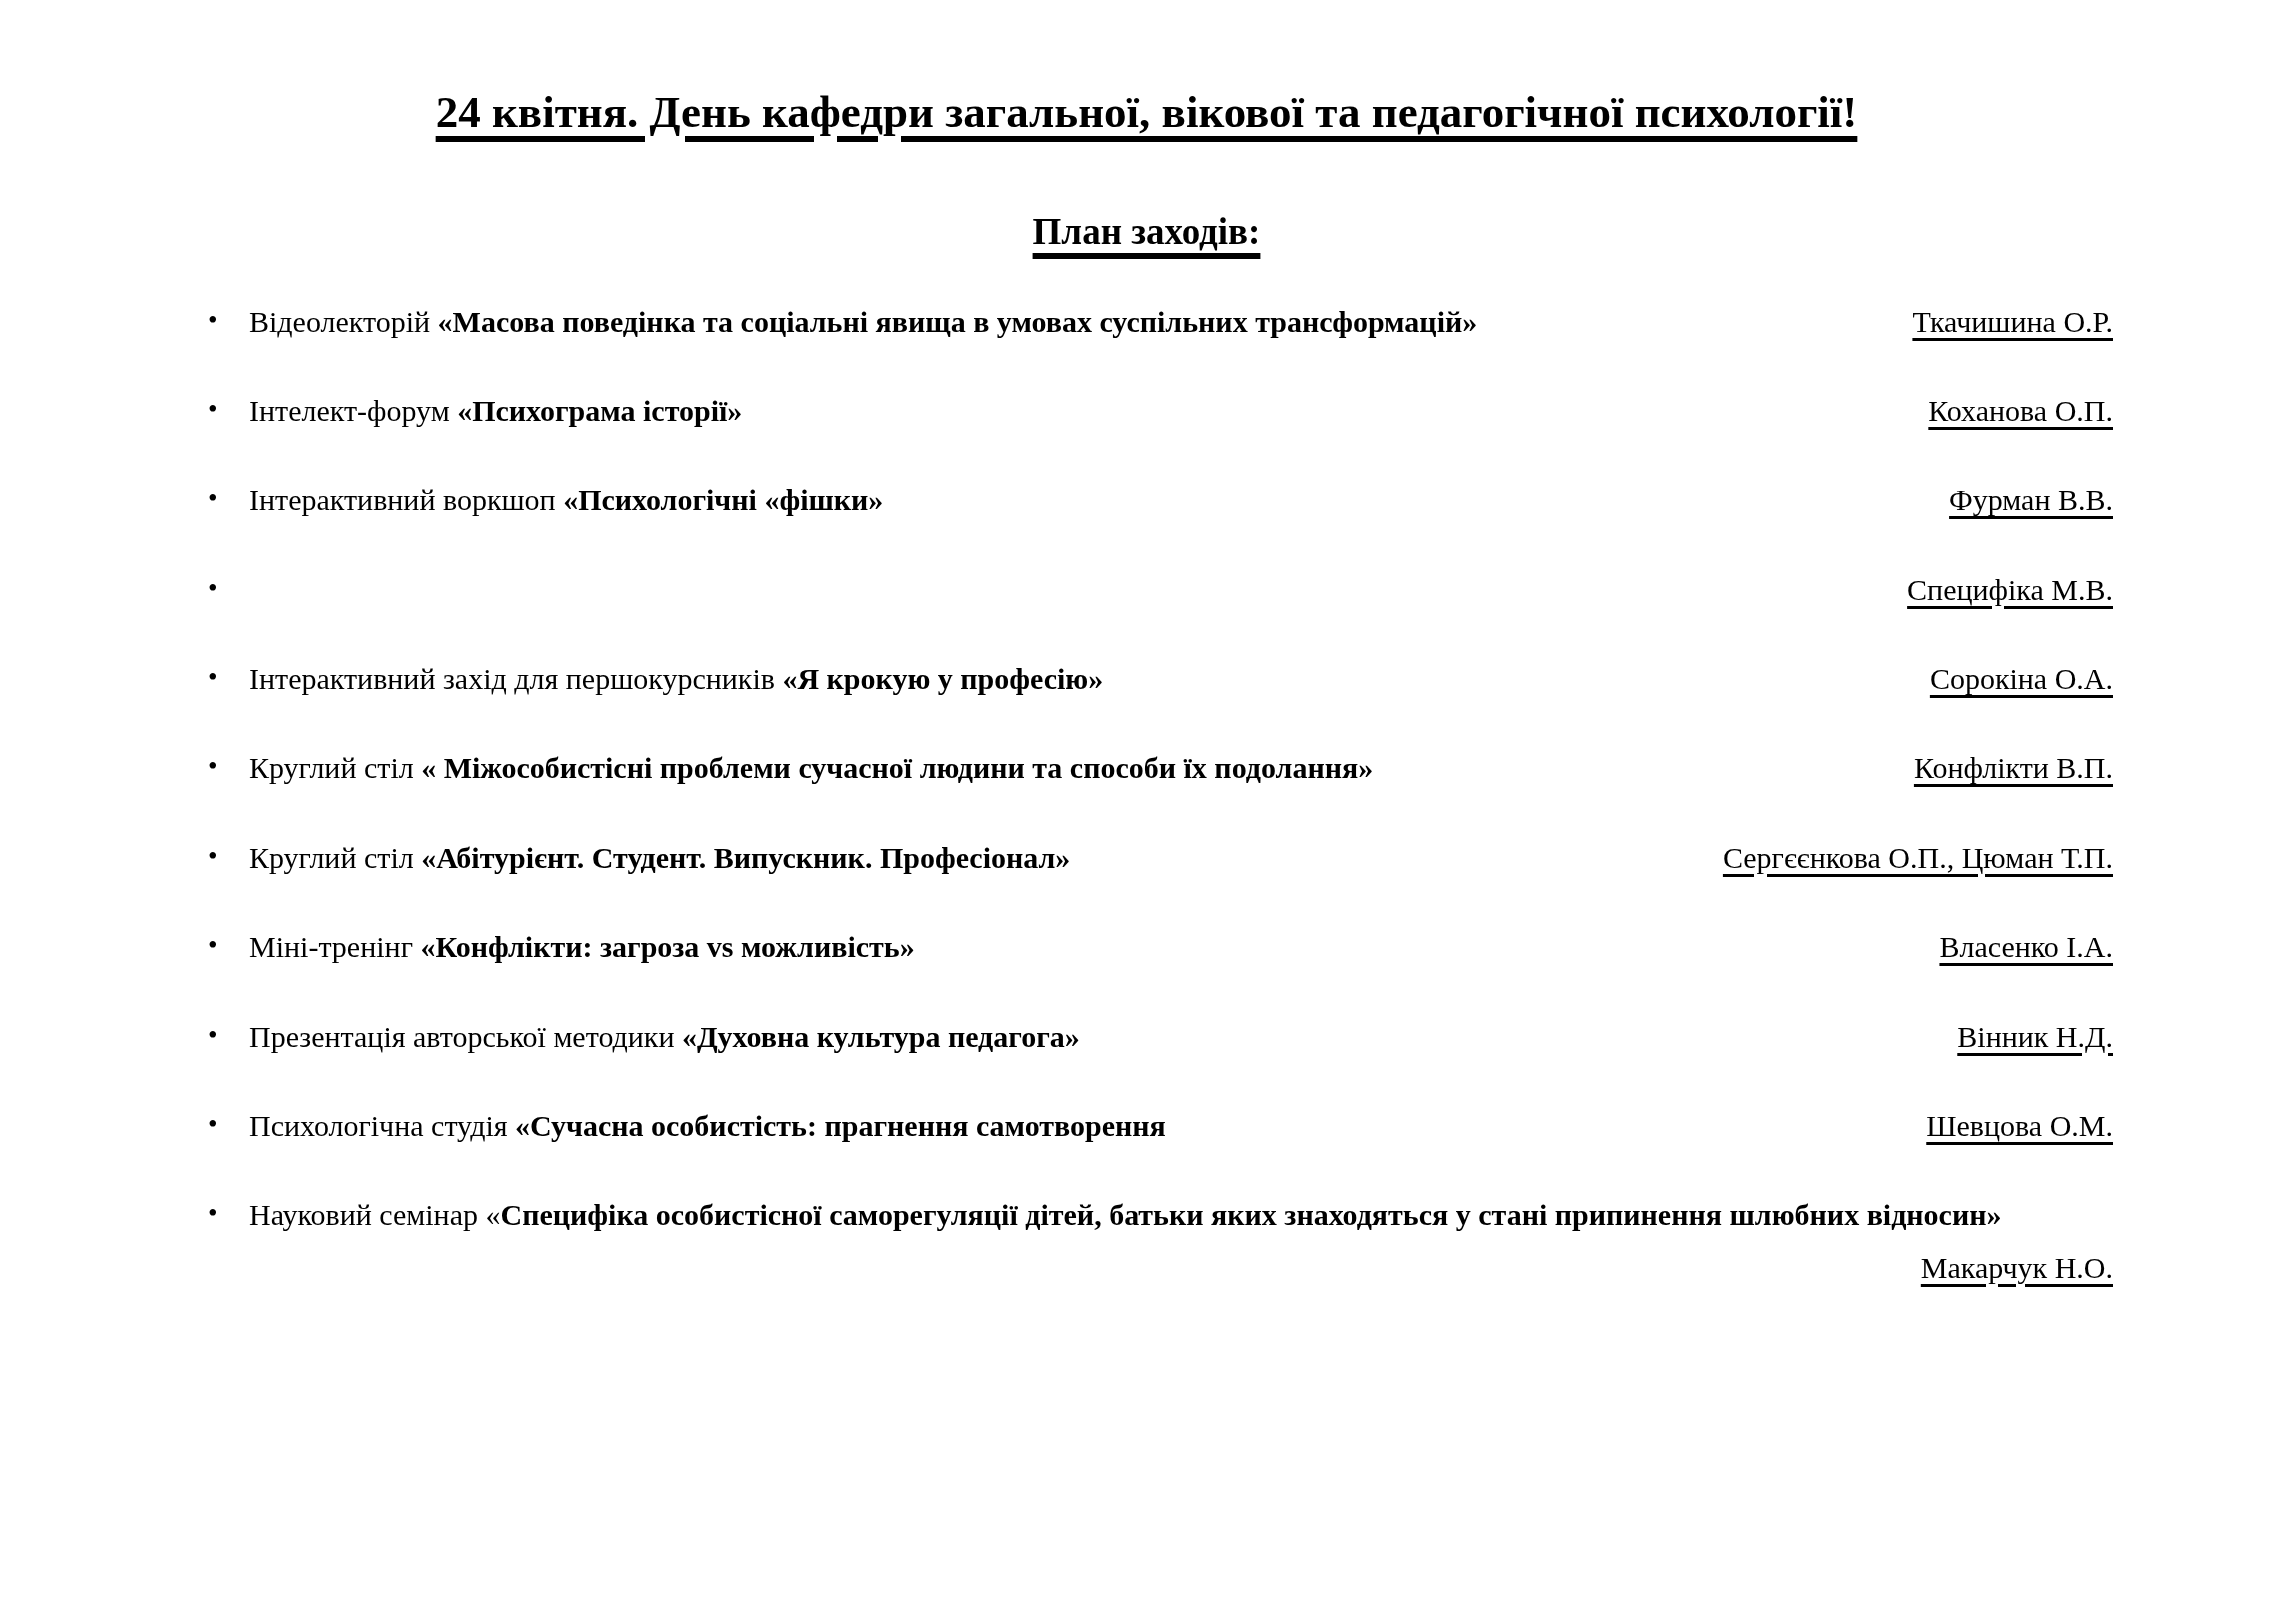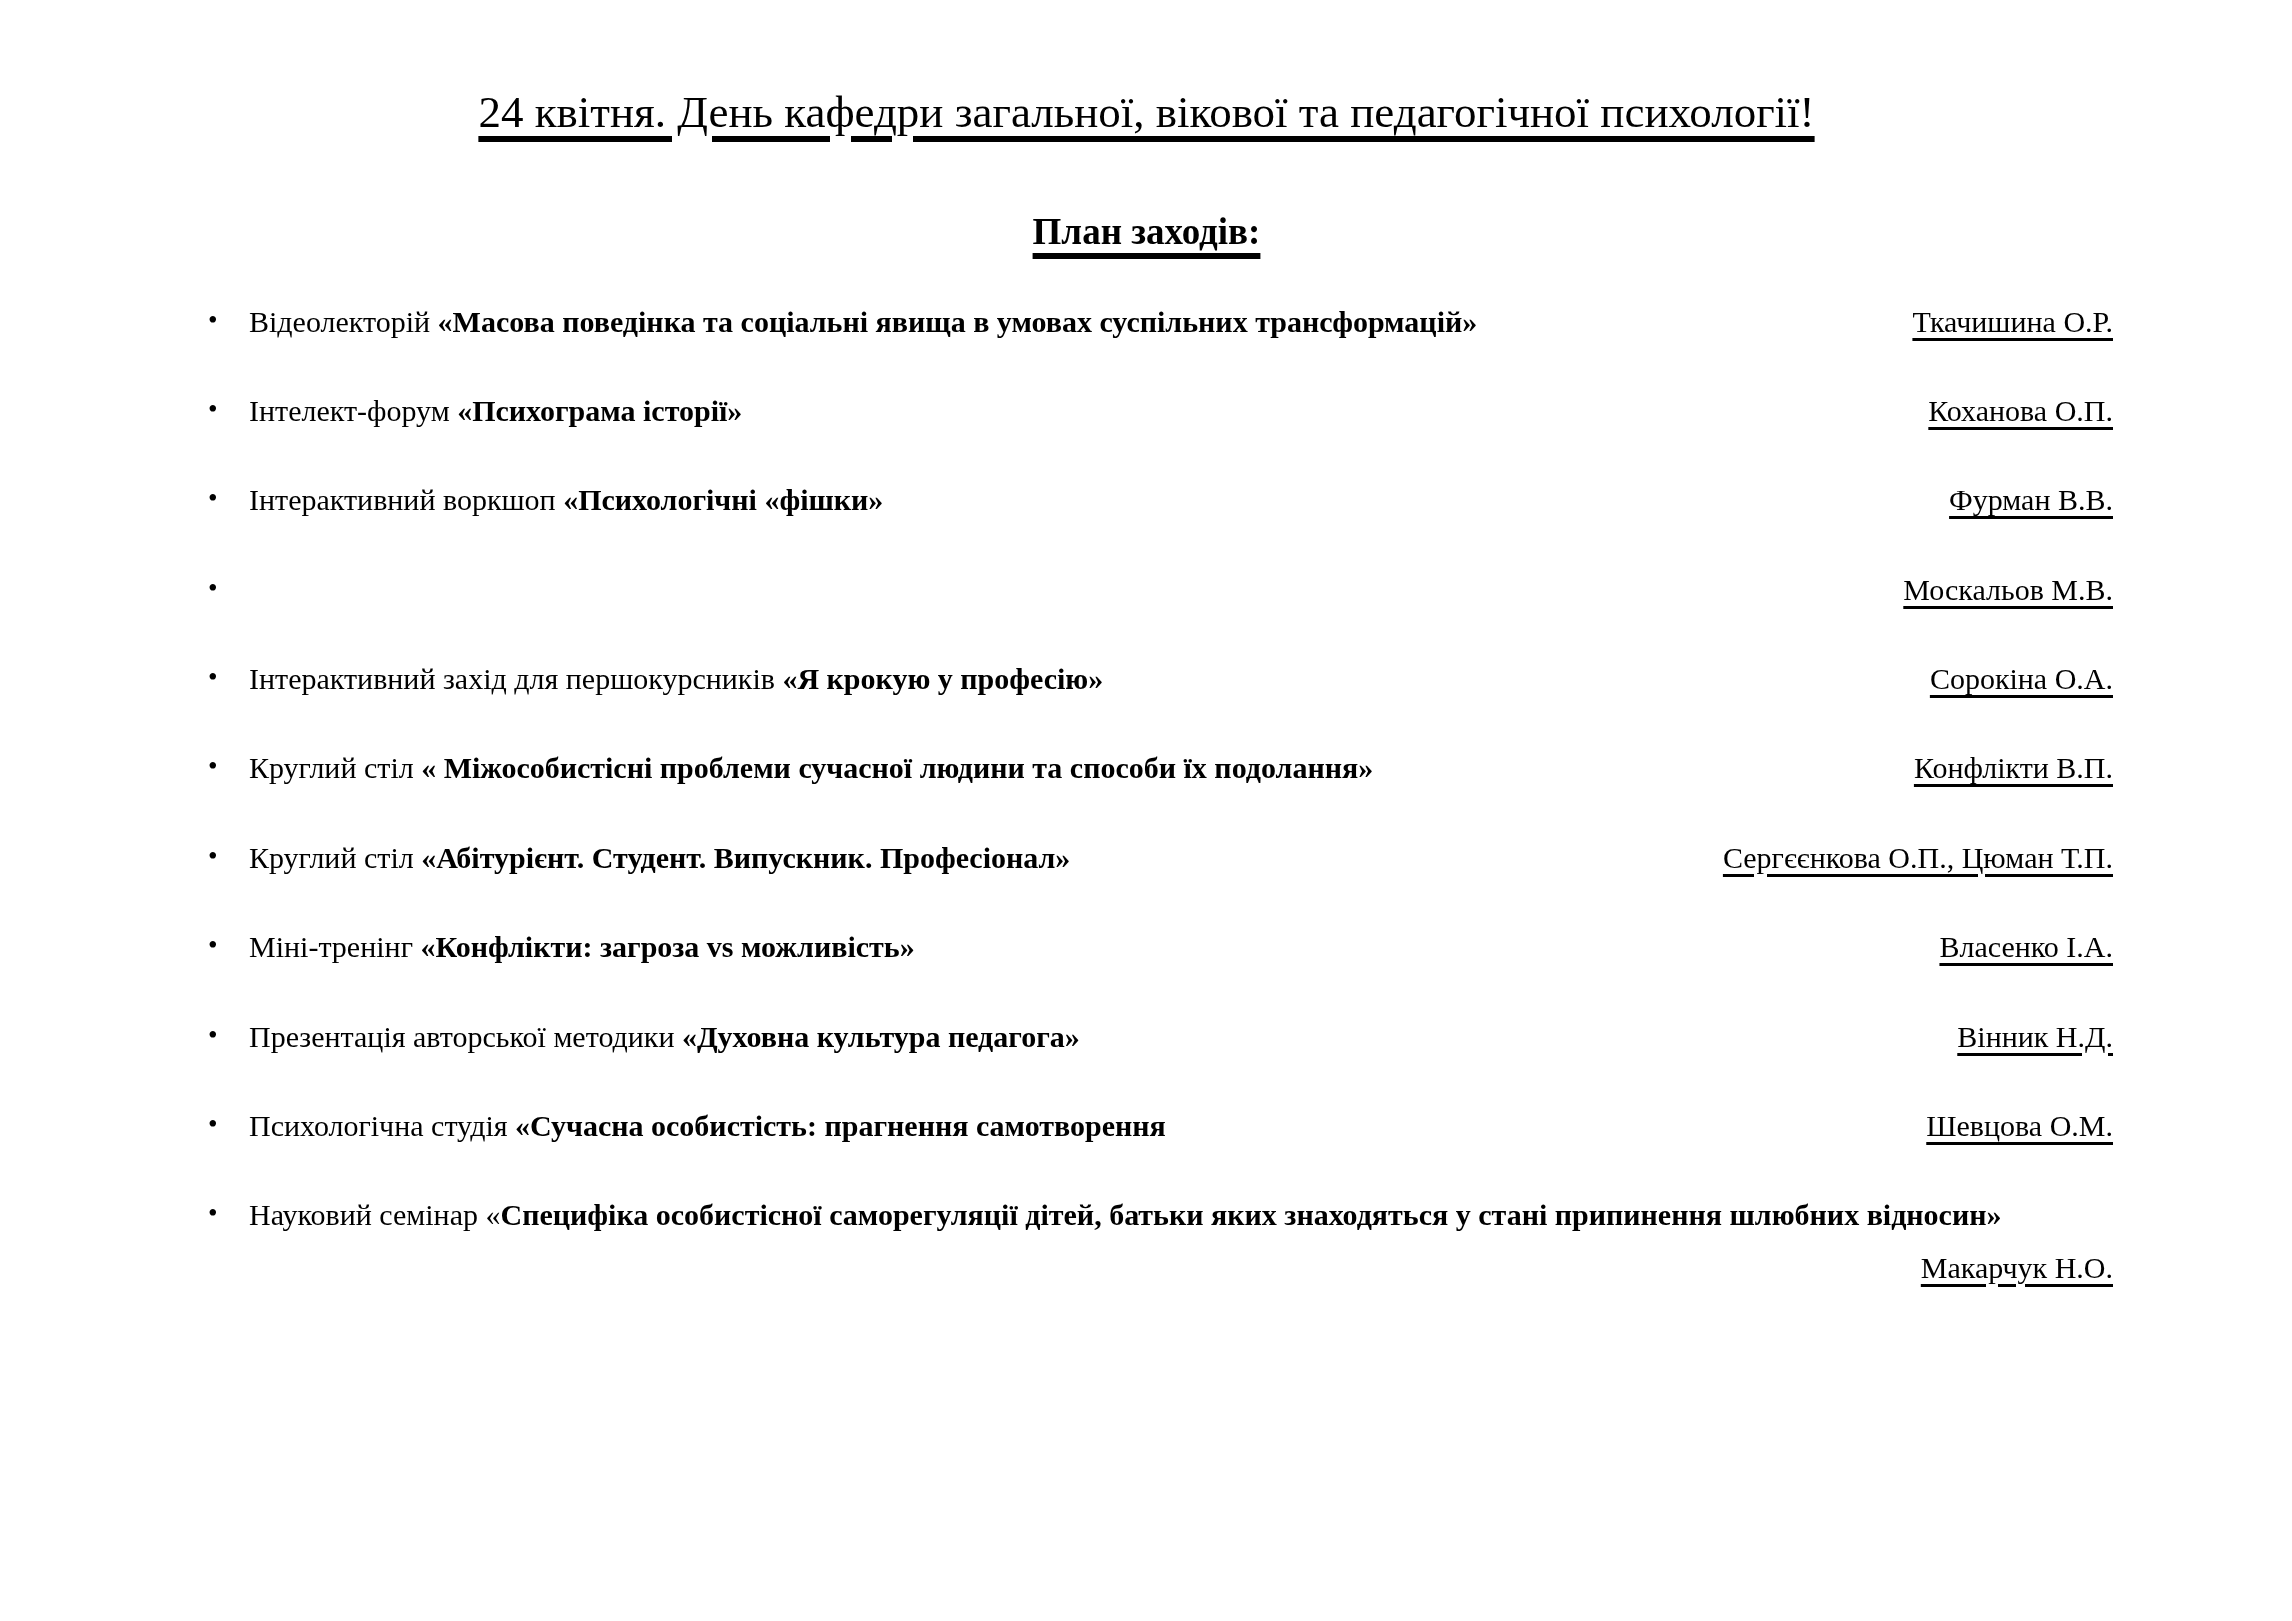--- a/index.html
+++ b/index.html
@@ -11,21 +11,21 @@
     color: #000000;
     font-family: "Liberation Serif", "DejaVu Serif", serif;
     box-sizing: border-box;
     padding: 84px 180px 0 180px;
     overflow: hidden;
   }
   .title {
     margin: 0;
     text-align: center;
     font-size: 45px;
-    font-weight: normal;
+    font-weight: bold;
     line-height: 1.25;
     text-decoration: underline;
     text-decoration-thickness: 5.9px;
     text-underline-offset: 8.8px;
   }
   .subtitle {
     margin: 69px 0 0 0;
     text-align: center;
     font-size: 37px;
     font-weight: bold;
@@ -105,21 +105,21 @@
       <span class="bullet">•</span>
       <span class="content">
           <span class="text"><span>Інтерактивний воркшоп </span><span class="etitle">«Психологічні «фішки»</span></span>
           <span class="presenter">Фурман В.В.</span>
         </span>
     </li>
 
     <li class="event">
       <span class="bullet">•</span>
       <span class="content">
-          <span class="presenter">Москальов М.В.</span>
+          <span class="presenter">Специфіка М.В.</span>
         </span>
     </li>
 
     <li class="event">
       <span class="bullet">•</span>
       <span class="content">
           <span class="text"><span>Інтерактивний захід для першокурсників </span><span class="etitle"> «Я крокую у професію»</span></span>
           <span class="presenter">Сорокіна О.А.</span>
         </span>
     </li>

